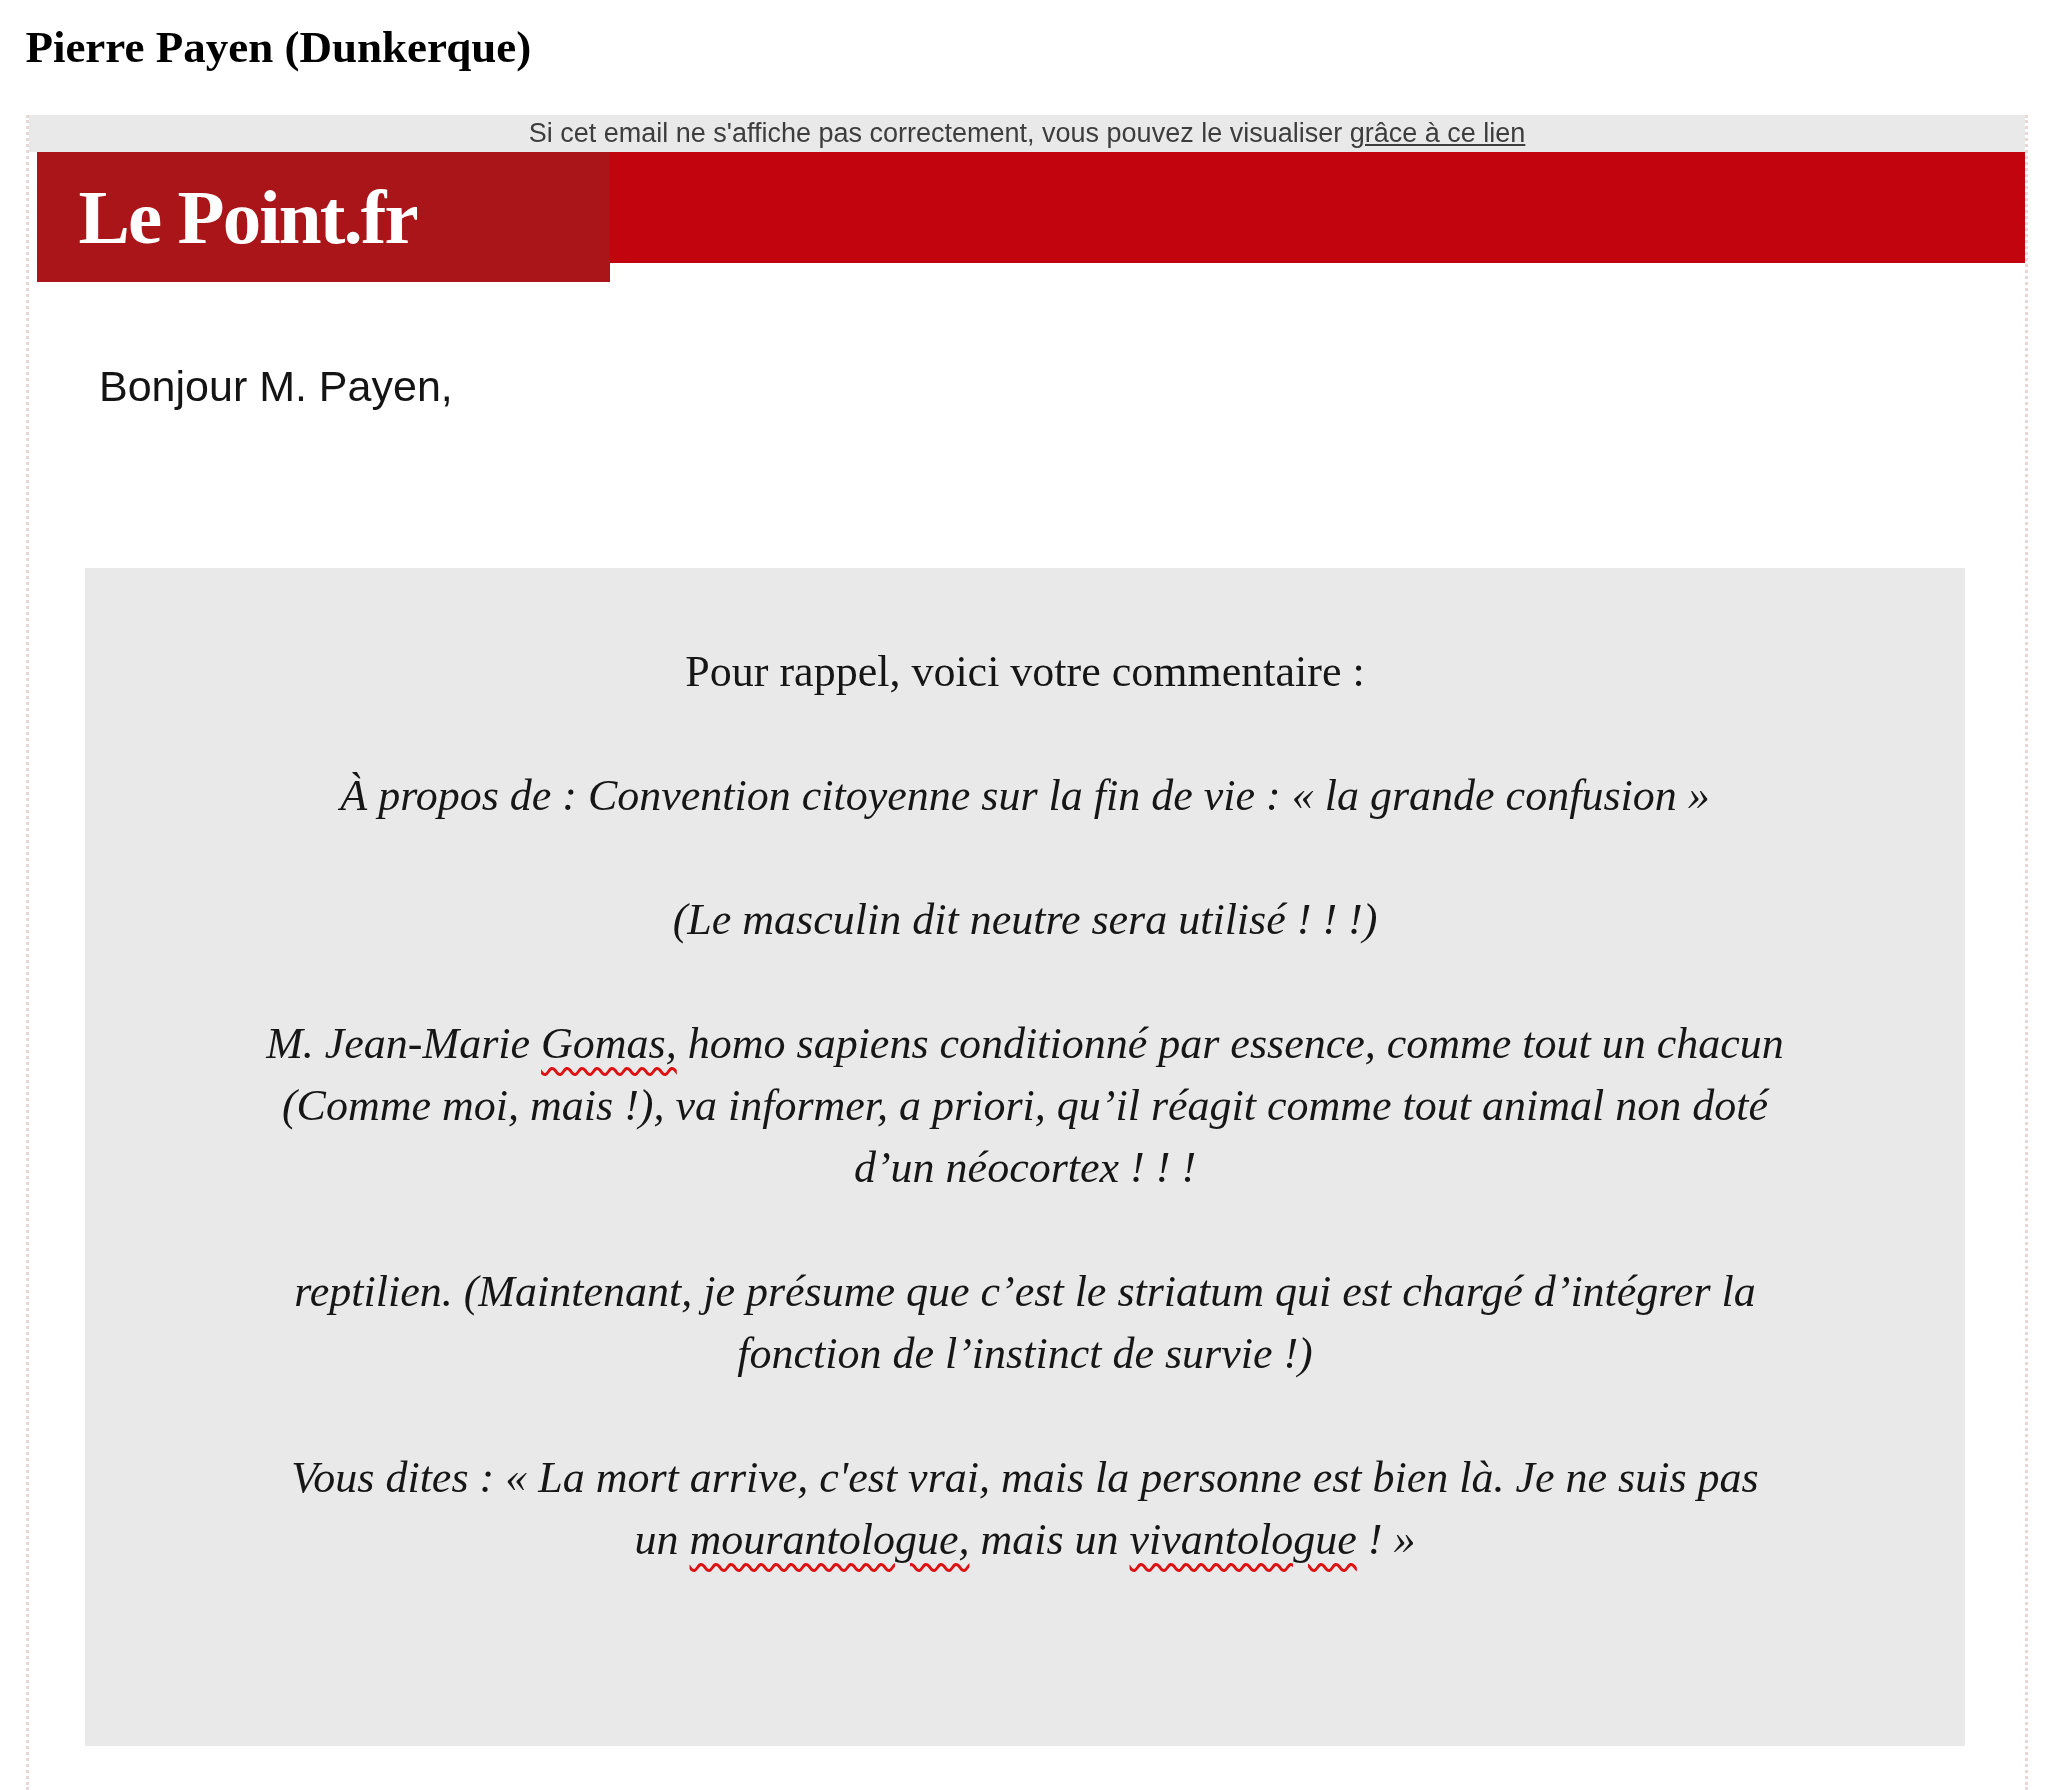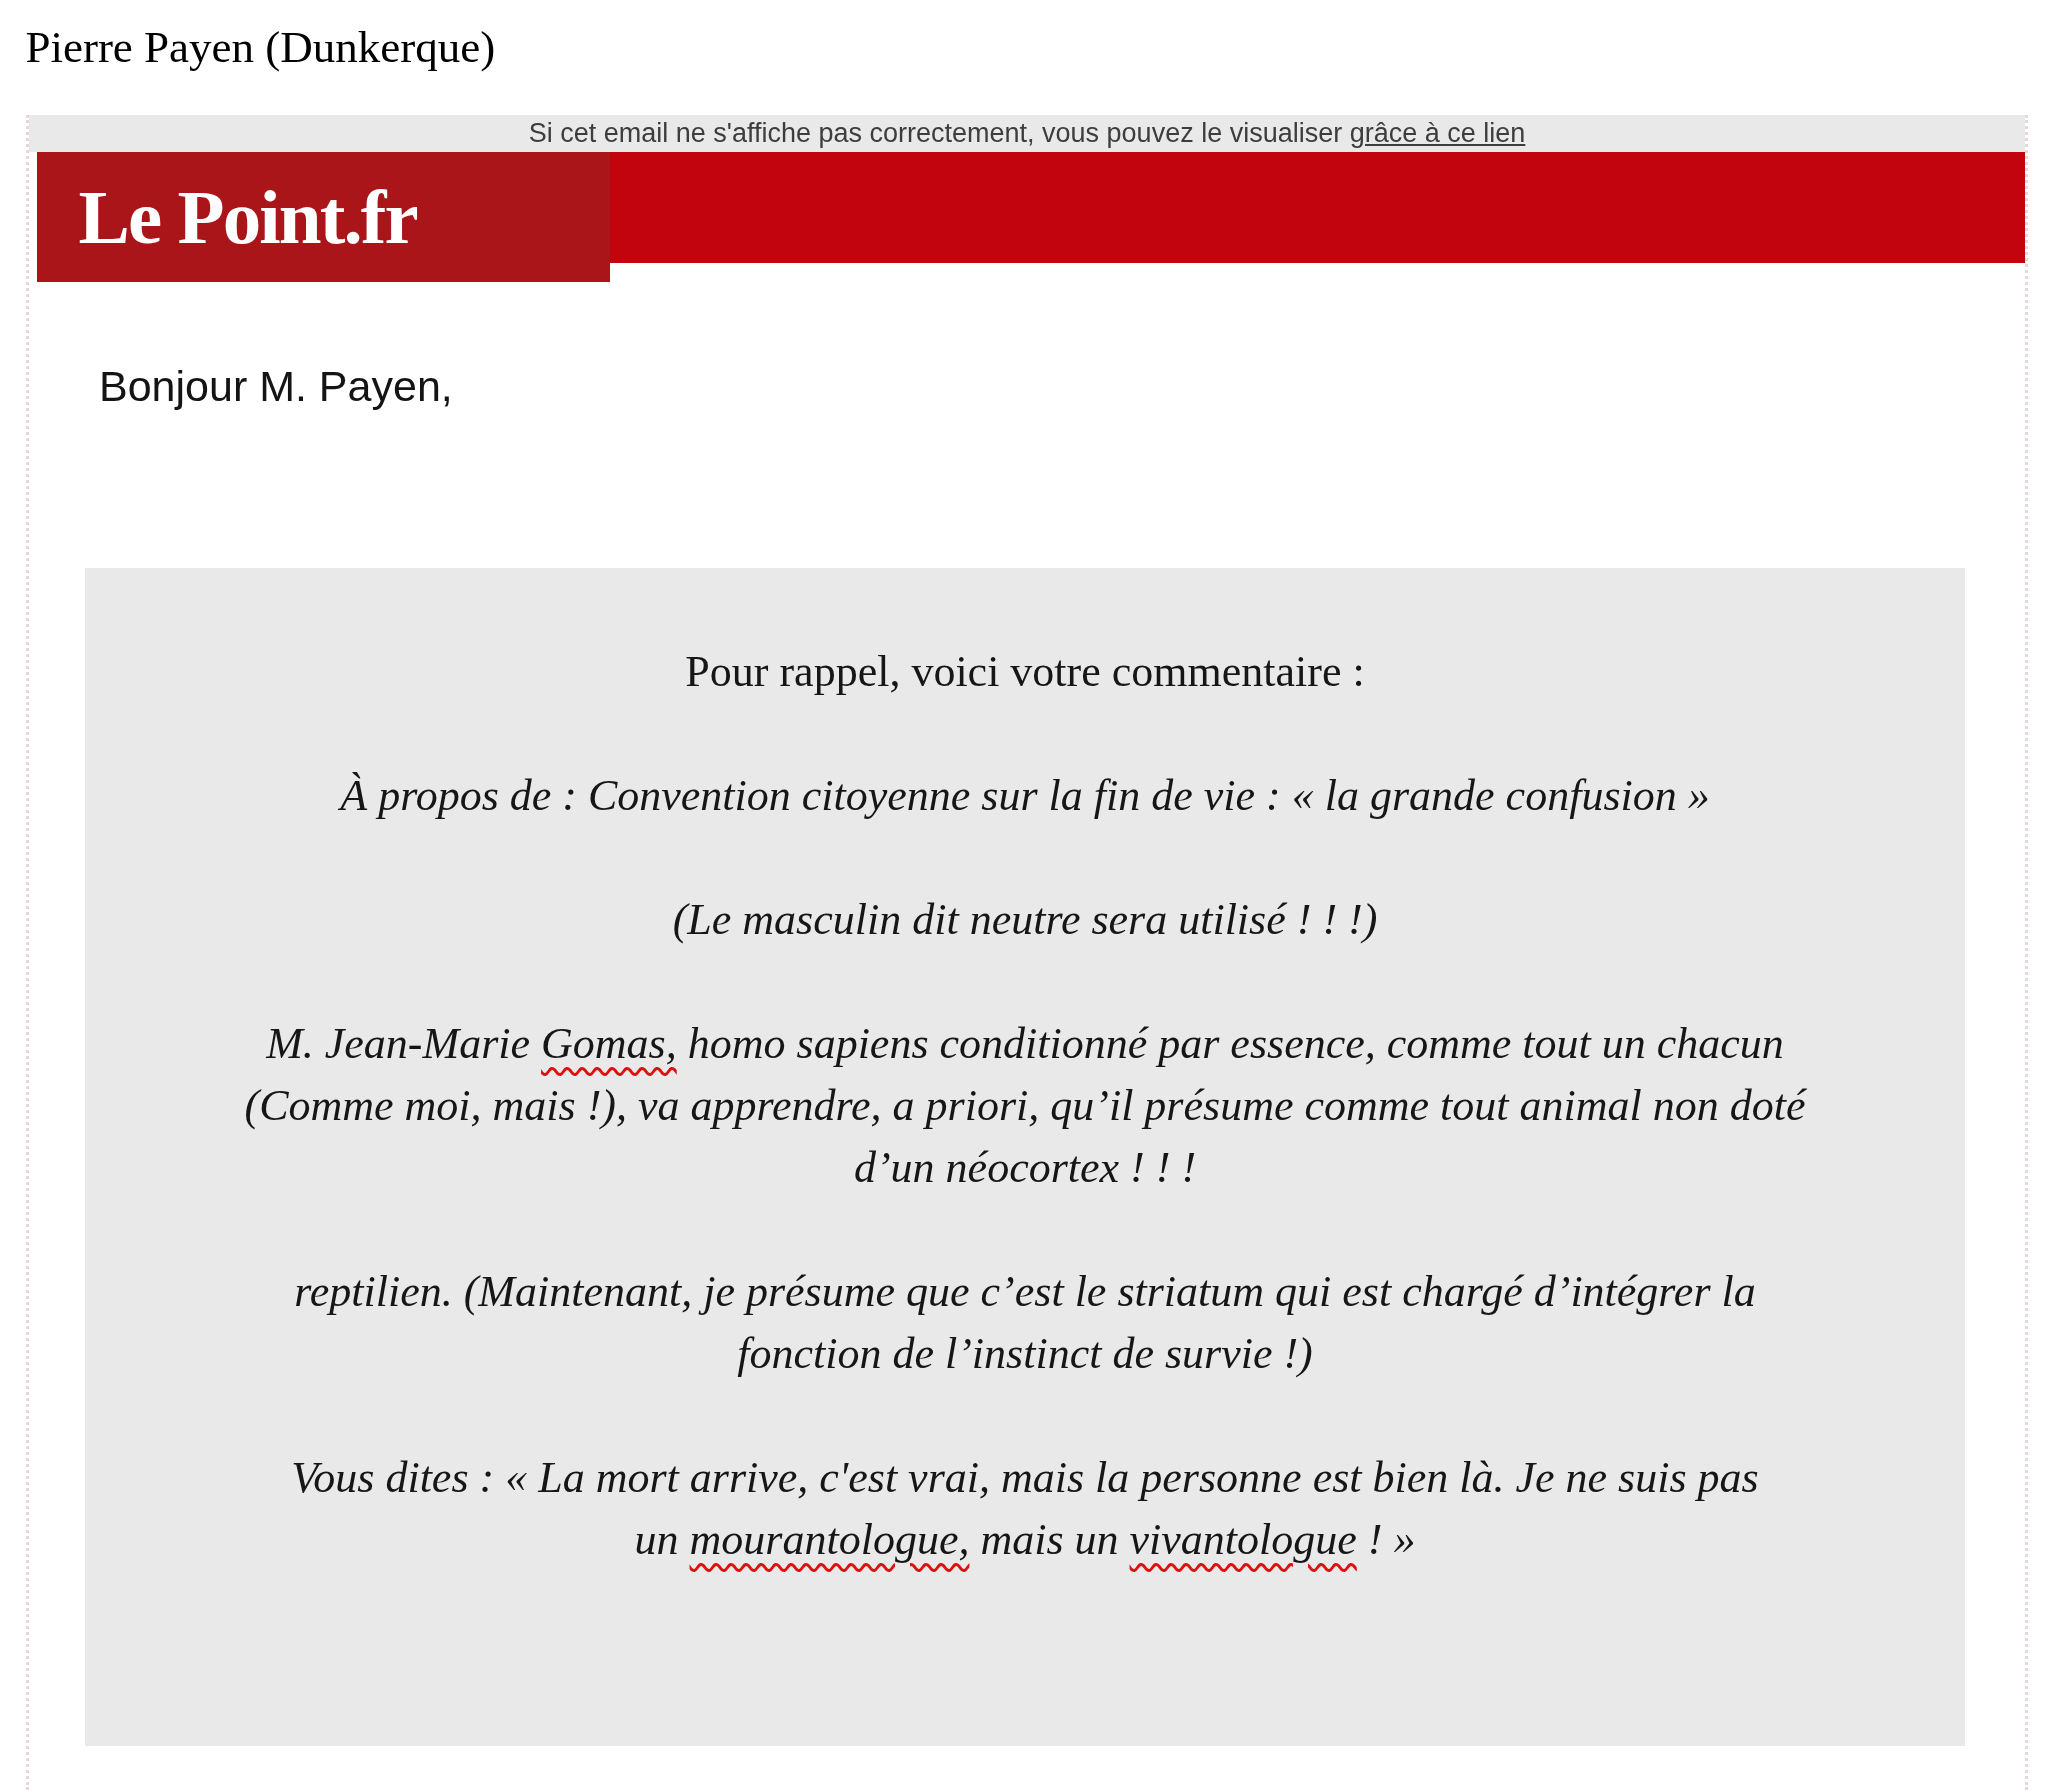--- a/index.html
+++ b/index.html
@@ -11,21 +11,21 @@
     background: #ffffff;
     font-family: "Liberation Sans", sans-serif;
     color: #111;
   }
 
   
   .page-title {
     height: 115px;
     padding: 21px 0 0 25.4px;
     font-family: "Liberation Serif", serif;
-    font-weight: normal;
+    font-weight: bold;
     font-size: 45px;
     color: #000;
   }
 
   
   .email-wrapper {
     margin-left: 26px;
     width: 2002px;
     border-left: 3.8px dotted #e8d7d7;
     border-right: 3.8px dotted #e8d7d7;
@@ -139,21 +139,21 @@
       <div class="cblock italic">
         <div class="cline">À propos de : Convention citoyenne sur la fin de vie : « la grande confusion »</div>
       </div>
 
       <div class="cblock italic">
         <div class="cline">(Le masculin dit neutre sera utilisé ! ! !)</div>
       </div>
 
       <div class="cblock italic">
         <div class="cline"><span>M. Jean-Marie </span><span class="misspell">Gomas,</span><span> homo sapiens conditionné par essence, comme tout un chacun</span></div>
-        <div class="cline">(Comme moi, mais !), va apprendre, a priori, qu’il présume comme tout animal non doté</div>
+        <div class="cline">(Comme moi, mais !), va informer, a priori, qu’il réagit comme tout animal non doté</div>
         <div class="cline">d’un néocortex ! ! !</div>
       </div>
 
       <div class="cblock italic">
         <div class="cline">reptilien. (Maintenant, je présume que c’est le striatum qui est chargé d’intégrer la</div>
         <div class="cline">fonction de l’instinct de survie !)</div>
       </div>
 
       <div class="cblock italic">
         <div class="cline">Vous dites : « La mort arrive, c'est vrai, mais la personne est bien là. Je ne suis pas</div>

